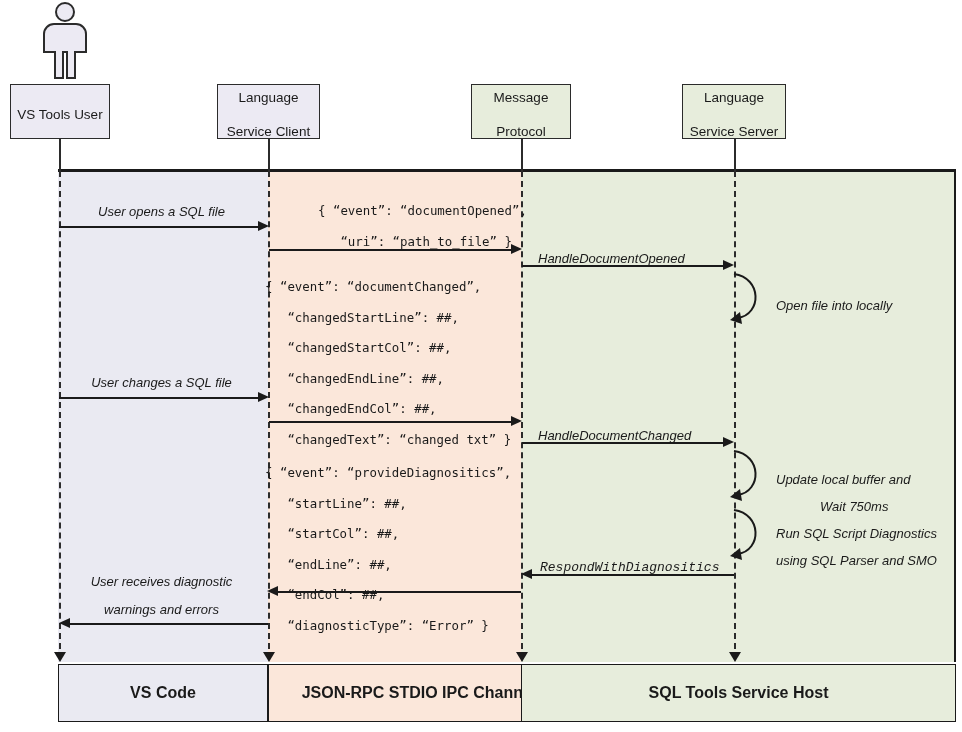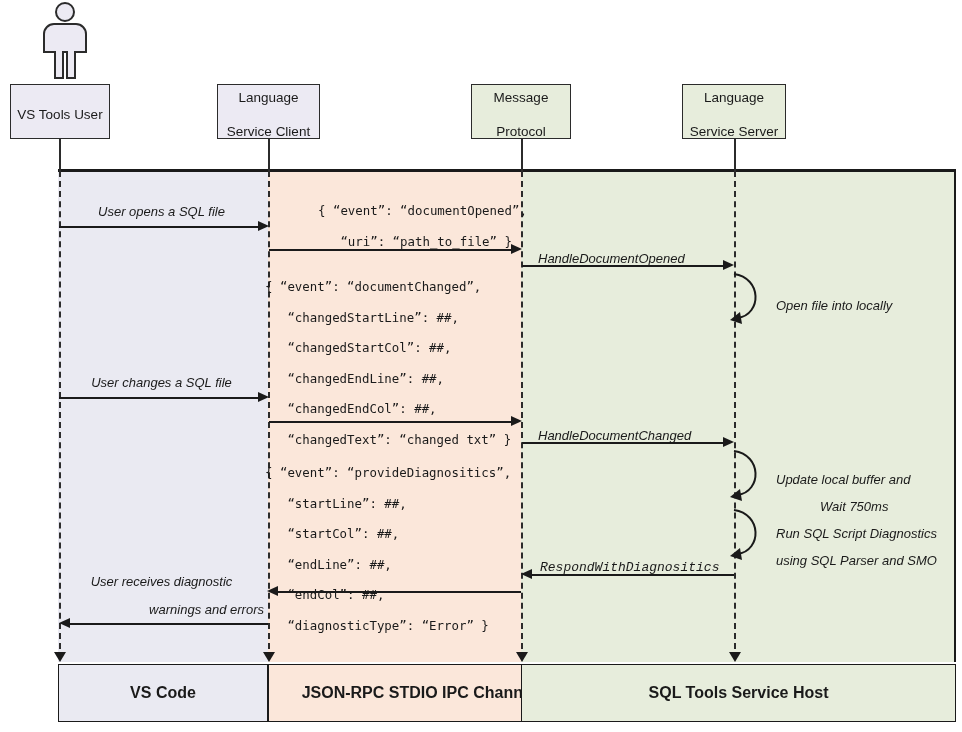--- a/index.html
+++ b/index.html
@@ -179,21 +179,21 @@
   <div class="msg-line" style="left:532px;top:574px;width:202px;"></div>
   <div class="arrow arrow-l" style="left:521px;top:568.5px;"></div>
   <div class="note-label" style="left:540px;top:552px;font-family:Liberation Mono, monospace;">RespondWithDiagnositics</div>
 
   <div class="msg-line" style="left:278px;top:591px;width:243px;"></div>
   <div class="arrow arrow-l" style="left:267px;top:585.5px;"></div>
 
   <div class="msg-line" style="left:70px;top:623px;width:198px;"></div>
   <div class="arrow arrow-l" style="left:59px;top:617.5px;"></div>
   <div class="msg-label" style="left:59px;top:566px;width:205px;">User receives diagnostic</div>
-  <div class="msg-label" style="left:59px;top:594px;width:205px;text-align:right;">warnings and errors</div>
+  <div class="msg-label" style="left:59px;top:594px;width:205px;">warnings and errors</div>
 
   <div class="arrow-d" style="left:54px;top:652px;"></div>
   <div class="arrow-d" style="left:263px;top:652px;"></div>
   <div class="arrow-d" style="left:516px;top:652px;"></div>
   <div class="arrow-d" style="left:729px;top:652px;"></div>
 
   <div class="fbox" id="f-vscode">
     <span>VS Code</span>
   </div>
   <div class="fbox" id="f-ipc">

